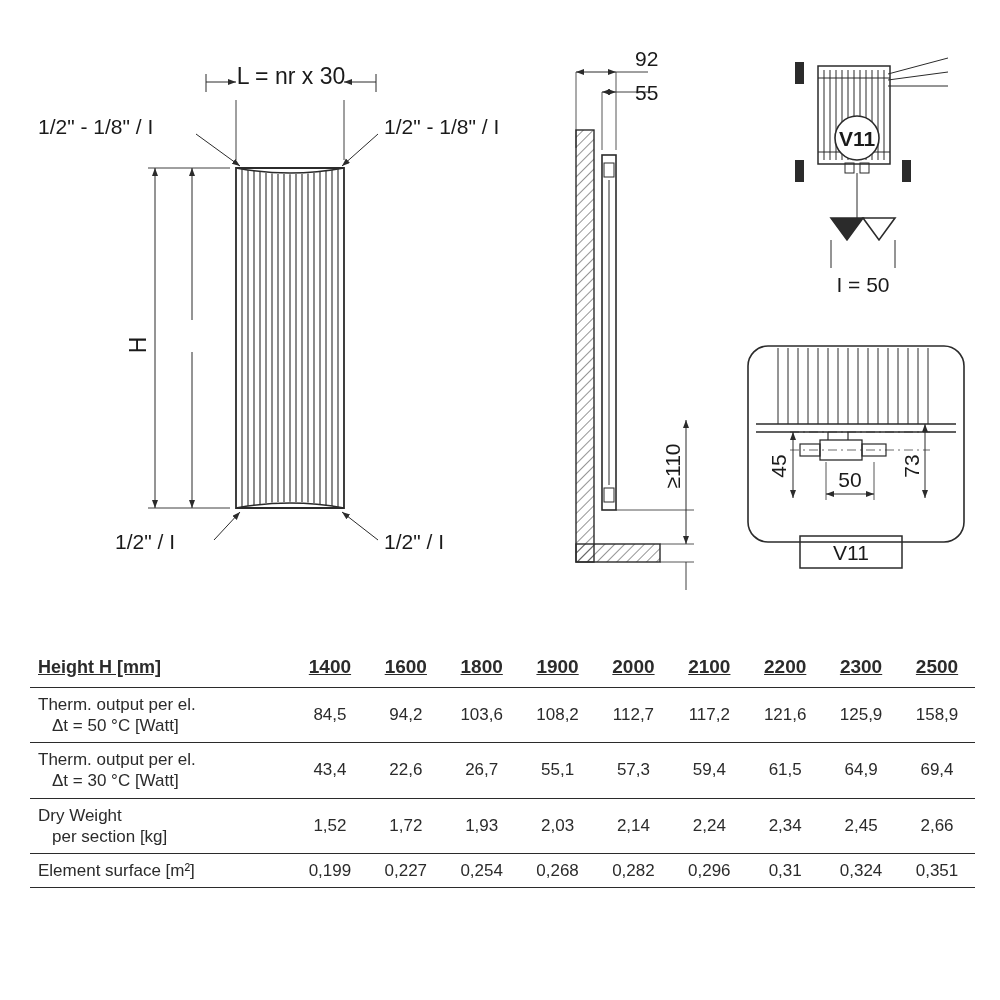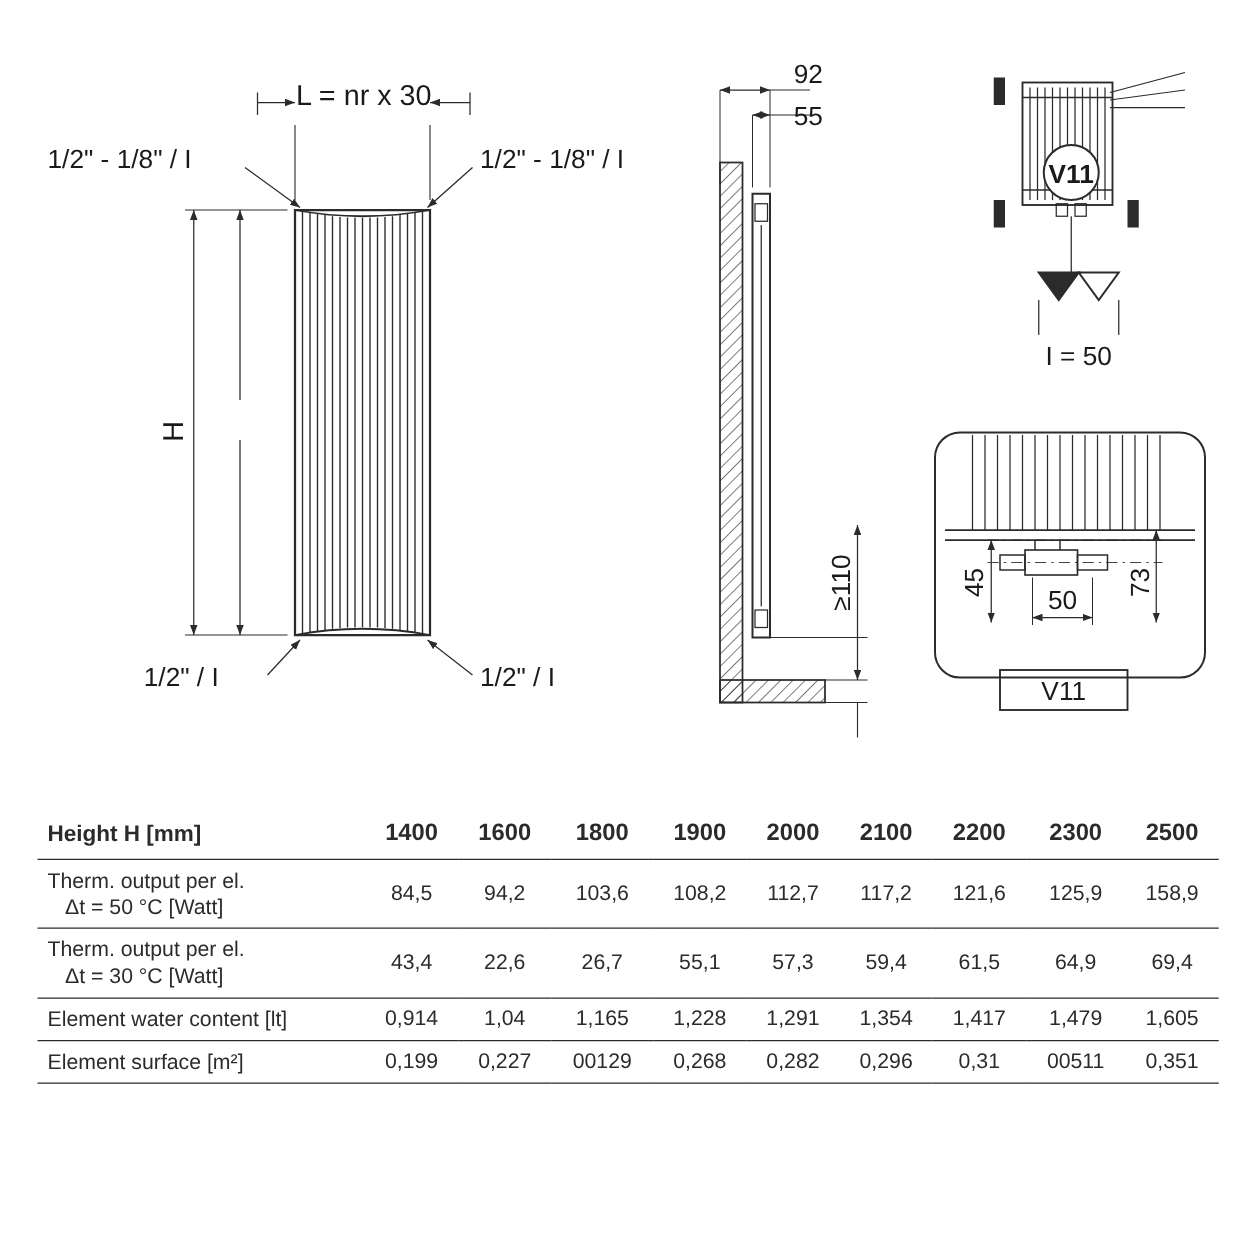--- a/index.html
+++ b/index.html
@@ -27,20 +27,21 @@
     text-align:center;
     font-weight:normal;
     color:#2b2b2b;
     white-space:nowrap;
   }
   .spec-table tr.head th{
     border-top:none;
     font-weight:bold;
     font-size:19px;
     padding-bottom:8px;
+    text-decoration:underline;
   }
   .spec-table .rowlabel{
     text-align:left;
     padding-left:8px;
     width:250px;
     line-height:1.25;
   }
   .spec-table .rowlabel .l2{display:block;padding-left:14px;}
   .spec-table tr.head th.rowlabel{font-weight:bold;font-size:18px;}
 </style>
@@ -284,47 +285,48 @@
         <td>22,6</td>
         <td>26,7</td>
         <td>55,1</td>
         <td>57,3</td>
         <td>59,4</td>
         <td>61,5</td>
         <td>64,9</td>
         <td>69,4</td>
       </tr>
 
-
       <tr>
         <td class="rowlabel">
-          <span>Element water content [lt]</span>
+          <span>Dry Weight</span>
+          <span class="l2">per section [kg]</span>
         </td>
-        <td>0,914</td>
-        <td>1,04</td>
-        <td>1,165</td>
-        <td>1,228</td>
-        <td>1,291</td>
-        <td>1,354</td>
-        <td>1,417</td>
-        <td>1,479</td>
-        <td>1,605</td>
-      </tr>
+        <td>1,52</td>
+        <td>1,72</td>
+        <td>1,93</td>
+        <td>2,03</td>
+        <td>2,14</td>
+        <td>2,24</td>
+        <td>2,34</td>
+        <td>2,45</td>
+        <td>2,66</td>
+      </tr>
+
 
       <tr>
         <td class="rowlabel">
           <span>Element surface [m²]</span>
         </td>
         <td>0,199</td>
         <td>0,227</td>
-        <td>00129</td>
+        <td>0,254</td>
         <td>0,268</td>
         <td>0,282</td>
         <td>0,296</td>
         <td>0,31</td>
-        <td>00511</td>
+        <td>0,324</td>
         <td>0,351</td>
       </tr>
 
     </tbody>
   </table>
 
 </div>
 
 </body></html>

